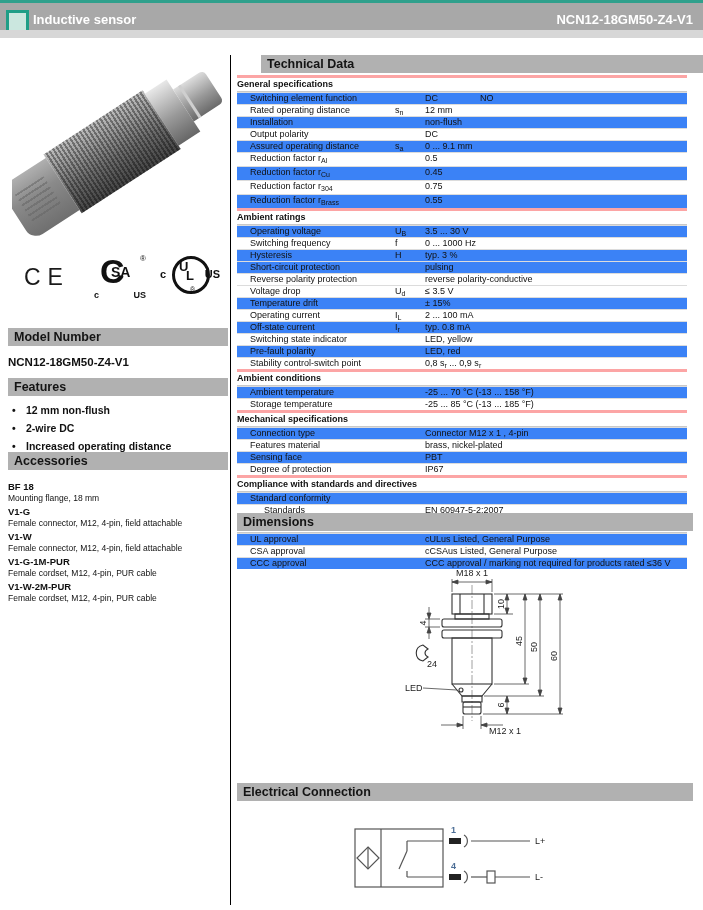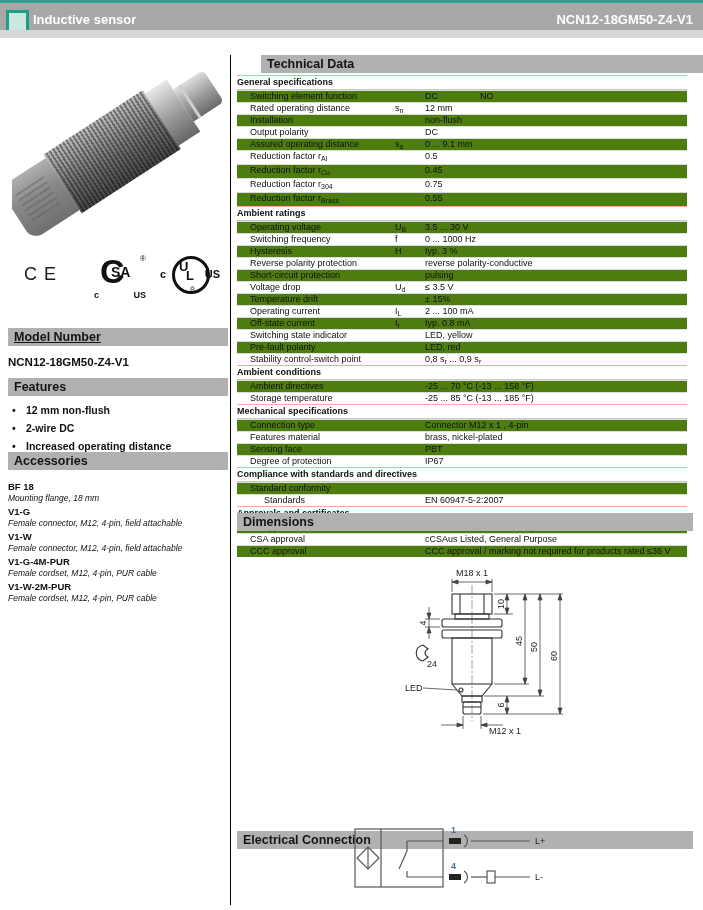--- a/index.html
+++ b/index.html
@@ -29,62 +29,62 @@
   .barrel{width:118px;height:70px;
        background:repeating-linear-gradient(90deg,#c6c6c6 0 2px,#7e7e7e 2px 4px),
                   linear-gradient(180deg,#f2f2f2,#888 60%,#555);
        background-blend-mode:multiply;}
   .smooth{width:26px;height:62px;background:linear-gradient(180deg,#e8e8e8,#9a9a9a 55%,#666);}
   .plug{width:36px;height:38px;background:linear-gradient(180deg,#ddd,#999 55%,#6a6a6a);
         border-radius:0 5px 5px 0;position:relative;}
   .plug:before{content:"";position:absolute;left:6px;top:0;width:3px;height:38px;background:#cfcfcf;}
   
   .logos{position:absolute;left:0;top:212px;width:214px;height:52px;}
-  .ce{position:absolute;left:16px;top:14px;font-size:18px;letter-spacing:7px;color:#1a1a1a;font-weight:500;}
+  .ce{position:absolute;left:16px;top:14px;font-size:23px;letter-spacing:7px;color:#1a1a1a;font-weight:500;}
   .csa{position:absolute;left:86px;top:2px;width:54px;height:48px;}
   .csa .big{position:absolute;left:6px;top:0px;font-size:34px;font-weight:bold;color:#111;}
   .csa .sa{position:absolute;left:17px;top:12px;font-size:14px;font-weight:bold;color:#111;}
   .csa .reg{position:absolute;right:2px;top:2px;font-size:8px;}
   .csa .sc{position:absolute;left:0px;bottom:0px;font-size:9px;font-weight:bold;}
   .csa .sus{position:absolute;right:2px;bottom:0px;font-size:9px;font-weight:bold;}
   .ul{position:absolute;left:152px;top:6px;width:60px;height:42px;}
   .ul .circle{position:absolute;left:12px;top:0;width:32px;height:32px;border:3px solid #111;border-radius:50%;}
   .ul .u{position:absolute;left:19px;top:3px;font-size:13px;font-weight:bold;}
   .ul .l{position:absolute;left:26px;top:12px;font-size:13px;font-weight:bold;}
   .ul .sc{position:absolute;left:0;top:12px;font-size:11px;font-weight:bold;}
   .ul .sus{position:absolute;right:0;top:12px;font-size:11px;font-weight:bold;}
   .ul .reg{position:absolute;left:30px;top:30px;font-size:7px;}
-  .modelbar{position:absolute;left:0;top:290px;width:214px;text-decoration:underline;}
+  .modelbar{position:absolute;left:0;top:290px;width:214px;}
   .modelval{position:absolute;left:0;top:318px;font-size:11.5px;font-weight:bold;}
   .featbar{position:absolute;left:0;top:340px;width:214px;}
   .featlist{position:absolute;left:4px;top:366px;width:208px;}
   .featlist .fi{font-size:10.5px;font-weight:bold;margin-bottom:6px;display:flex;}
   .featlist .fi .b{width:14px;}
   .accbar{position:absolute;left:0;top:414px;width:214px;}
   .acclist{position:absolute;left:0;top:440px;width:214px;}
   .acclist .an{font-size:9.5px;font-weight:bold;margin-top:3px;}
-  .acclist .ad{font-size:8.5px;margin-top:1px;margin-bottom:2px;font-style:italic;}
+  .acclist .ad{font-size:8.5px;margin-top:1px;margin-bottom:2px;}
   
   .techbar{position:absolute;left:0;top:0;width:450px;margin-left:24px;}
   .tbl{position:absolute;left:0;top:20px;width:450px;}
   .trow{position:relative;font-size:9px;line-height:11px;min-height:11px;}
-  .trow.section{font-weight:bold;border-top:1px solid #fca5a5;border-bottom:1px solid #c9c9c9;
+  .trow.section{font-weight:bold;border-top:3px solid #fca5a5;border-bottom:1px solid #c9c9c9;
                 height:13px;line-height:13px;background:#fff;}
   .trow.data{border-top:1px solid #dcdcdc;}
-  .trow.shade{background:#4d7c0f;}
+  .trow.shade{background:#3b82f6;}
   .lbl{display:inline-block;}
   .ind1{padding-left:13px;}
   .ind2{padding-left:27px;}
   .sym{position:absolute;left:158px;top:0;}
   .val{position:absolute;left:188px;top:0;width:260px;}
   .val2{position:absolute;left:243px;top:0;}
   sub{font-size:7px;vertical-align:-2px;}
   .dimbar{position:absolute;left:0;top:458px;width:450px;}
   .dimdraw{position:absolute;left:140px;top:494px;width:230px;height:205px;}
-  .elecbar{position:absolute;left:0;top:728px;width:450px;margin-top:48px;}
+  .elecbar{position:absolute;left:0;top:728px;width:450px;}
   .elecdraw{position:absolute;left:100px;top:764px;width:240px;height:84px;}
   svg{display:block;}
   .dtext{font-size:9px;fill:#222;font-family:"Liberation Sans",sans-serif;}
   .pinnum{font-size:9px;font-weight:bold;fill:#4d6e96;font-family:"Liberation Sans",sans-serif;}
 </style>
 </head>
 <body>
 
 <div class="page">
 
@@ -148,21 +148,21 @@
       </div>
 
     <div class="secbar accbar">Accessories</div>
     <div class="acclist" id="acc-list">
         <div class="an">BF 18</div>
         <div class="ad">Mounting flange, 18 mm</div>
         <div class="an">V1-G</div>
         <div class="ad">Female connector, M12, 4-pin, field attachable</div>
         <div class="an">V1-W</div>
         <div class="ad">Female connector, M12, 4-pin, field attachable</div>
-        <div class="an">V1-G-4M-PUR</div>
+        <div class="an">V1-G-1M-PUR</div>
         <div class="ad">Female cordset, M12, 4-pin, PUR cable</div>
         <div class="an">V1-W-2M-PUR</div>
         <div class="ad">Female cordset, M12, 4-pin, PUR cable</div>
       </div>
   </div>
 
   <div class="rightcol">
 
     <div class="secbar techbar">Technical Data</div>
     <div class="tbl" id="tech-rows">
@@ -173,31 +173,31 @@
         <div class="trow data"><span class="lbl ind1">Output polarity</span><span class="val">DC</span></div>
         <div class="trow data shade"><span class="lbl ind1">Assured operating distance</span><span class="sym">s<sub>a</sub></span><span class="val">0 ... 9.1 mm</span></div>
         <div class="trow data"><span class="lbl ind1">Reduction factor r<sub>Al</sub></span><span class="val">0.5</span></div>
         <div class="trow data shade"><span class="lbl ind1">Reduction factor r<sub>Cu</sub></span><span class="val">0.45</span></div>
         <div class="trow data"><span class="lbl ind1">Reduction factor r<sub>304</sub></span><span class="val">0.75</span></div>
         <div class="trow data shade"><span class="lbl ind1">Reduction factor r<sub>Brass</sub></span><span class="val">0.55</span></div>
         <div class="trow section"><span class="lbl">Ambient ratings</span></div>
         <div class="trow data shade"><span class="lbl ind1">Operating voltage</span><span class="sym">U<sub>B</sub></span><span class="val">3.5 ... 30 V</span></div>
         <div class="trow data"><span class="lbl ind1">Switching frequency</span><span class="sym">f</span><span class="val">0 ... 1000 Hz</span></div>
         <div class="trow data shade"><span class="lbl ind1">Hysteresis</span><span class="sym">H</span><span class="val">typ. 3 %</span></div>
+        <div class="trow data shade"><span class="lbl ind1">Short-circuit protection</span><span class="val">pulsing</span></div>
         <div class="trow data"><span class="lbl ind1">Reverse polarity protection</span><span class="val">reverse polarity-conductive</span></div>
-        <div class="trow data shade"><span class="lbl ind1">Short-circuit protection</span><span class="val">pulsing</span></div>
         <div class="trow data"><span class="lbl ind1">Voltage drop</span><span class="sym">U<sub>d</sub></span><span class="val">≤ 3.5 V</span></div>
         <div class="trow data shade"><span class="lbl ind1">Temperature drift</span><span class="val">± 15%</span></div>
         <div class="trow data"><span class="lbl ind1">Operating current</span><span class="sym">I<sub>L</sub></span><span class="val">2 ... 100 mA</span></div>
         <div class="trow data shade"><span class="lbl ind1">Off-state current</span><span class="sym">I<sub>r</sub></span><span class="val">typ. 0.8 mA</span></div>
         <div class="trow data"><span class="lbl ind1">Switching state indicator</span><span class="val">LED, yellow</span></div>
         <div class="trow data shade"><span class="lbl ind1">Pre-fault polarity</span><span class="val">LED, red</span></div>
         <div class="trow data"><span class="lbl ind1">Stability control-switch point</span><span class="val">0,8 s<sub>r</sub> ... 0,9 s<sub>r</sub></span></div>
         <div class="trow section"><span class="lbl">Ambient conditions</span></div>
-        <div class="trow data shade"><span class="lbl ind1">Ambient directives</span><span class="val">-25 ... 70 °C (-13 ... 158 °F)</span></div>
+        <div class="trow data shade"><span class="lbl ind1">Ambient temperature</span><span class="val">-25 ... 70 °C (-13 ... 158 °F)</span></div>
         <div class="trow data"><span class="lbl ind1">Storage temperature</span><span class="val">-25 ... 85 °C (-13 ... 185 °F)</span></div>
         <div class="trow section"><span class="lbl">Mechanical specifications</span></div>
         <div class="trow data shade"><span class="lbl ind1">Connection type</span><span class="val">Connector M12 x 1 , 4-pin</span></div>
         <div class="trow data"><span class="lbl ind1">Features material</span><span class="val">brass, nickel-plated</span></div>
         <div class="trow data shade"><span class="lbl ind1">Sensing face</span><span class="val">PBT</span></div>
         <div class="trow data"><span class="lbl ind1">Degree of protection</span><span class="val">IP67</span></div>
         <div class="trow section"><span class="lbl">Compliance with standards and directives</span></div>
         <div class="trow data shade"><span class="lbl ind1">Standard conformity</span></div>
         <div class="trow data"><span class="lbl ind2">Standards</span><span class="val">EN 60947-5-2:2007<br>IEC 60947-5-2:2007</span></div>
         <div class="trow section"><span class="lbl">Approvals and certificates</span></div>

